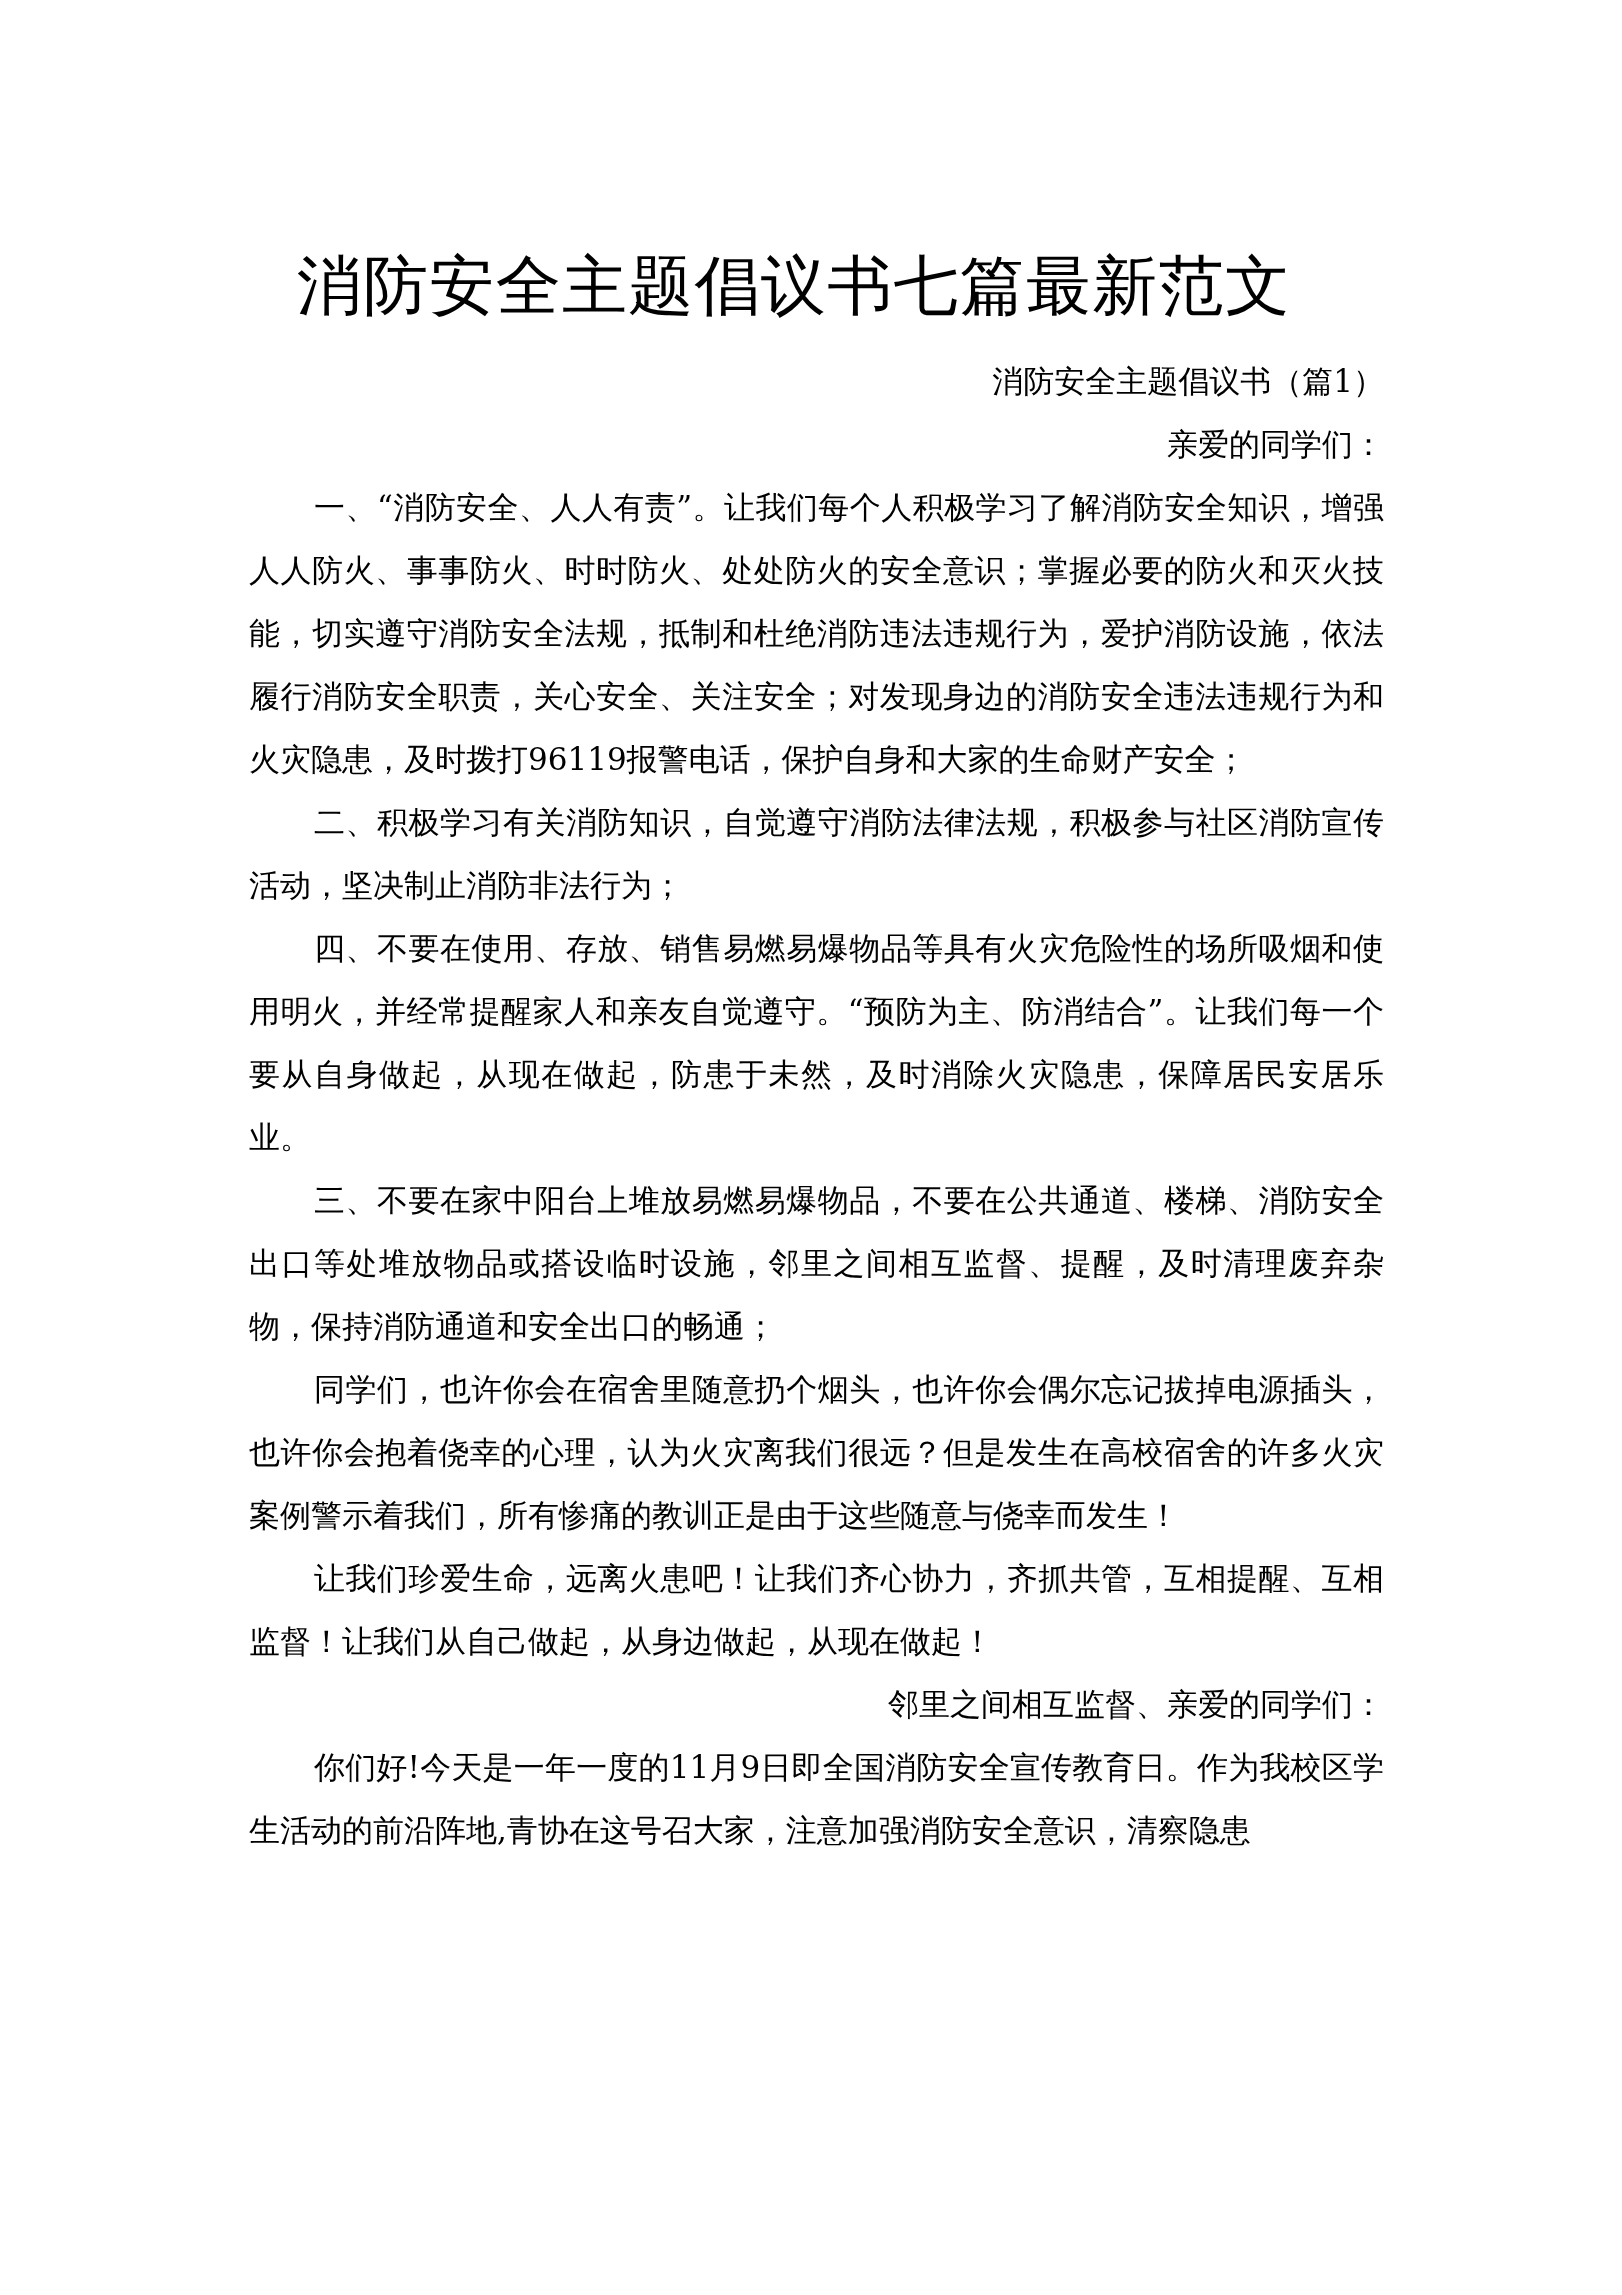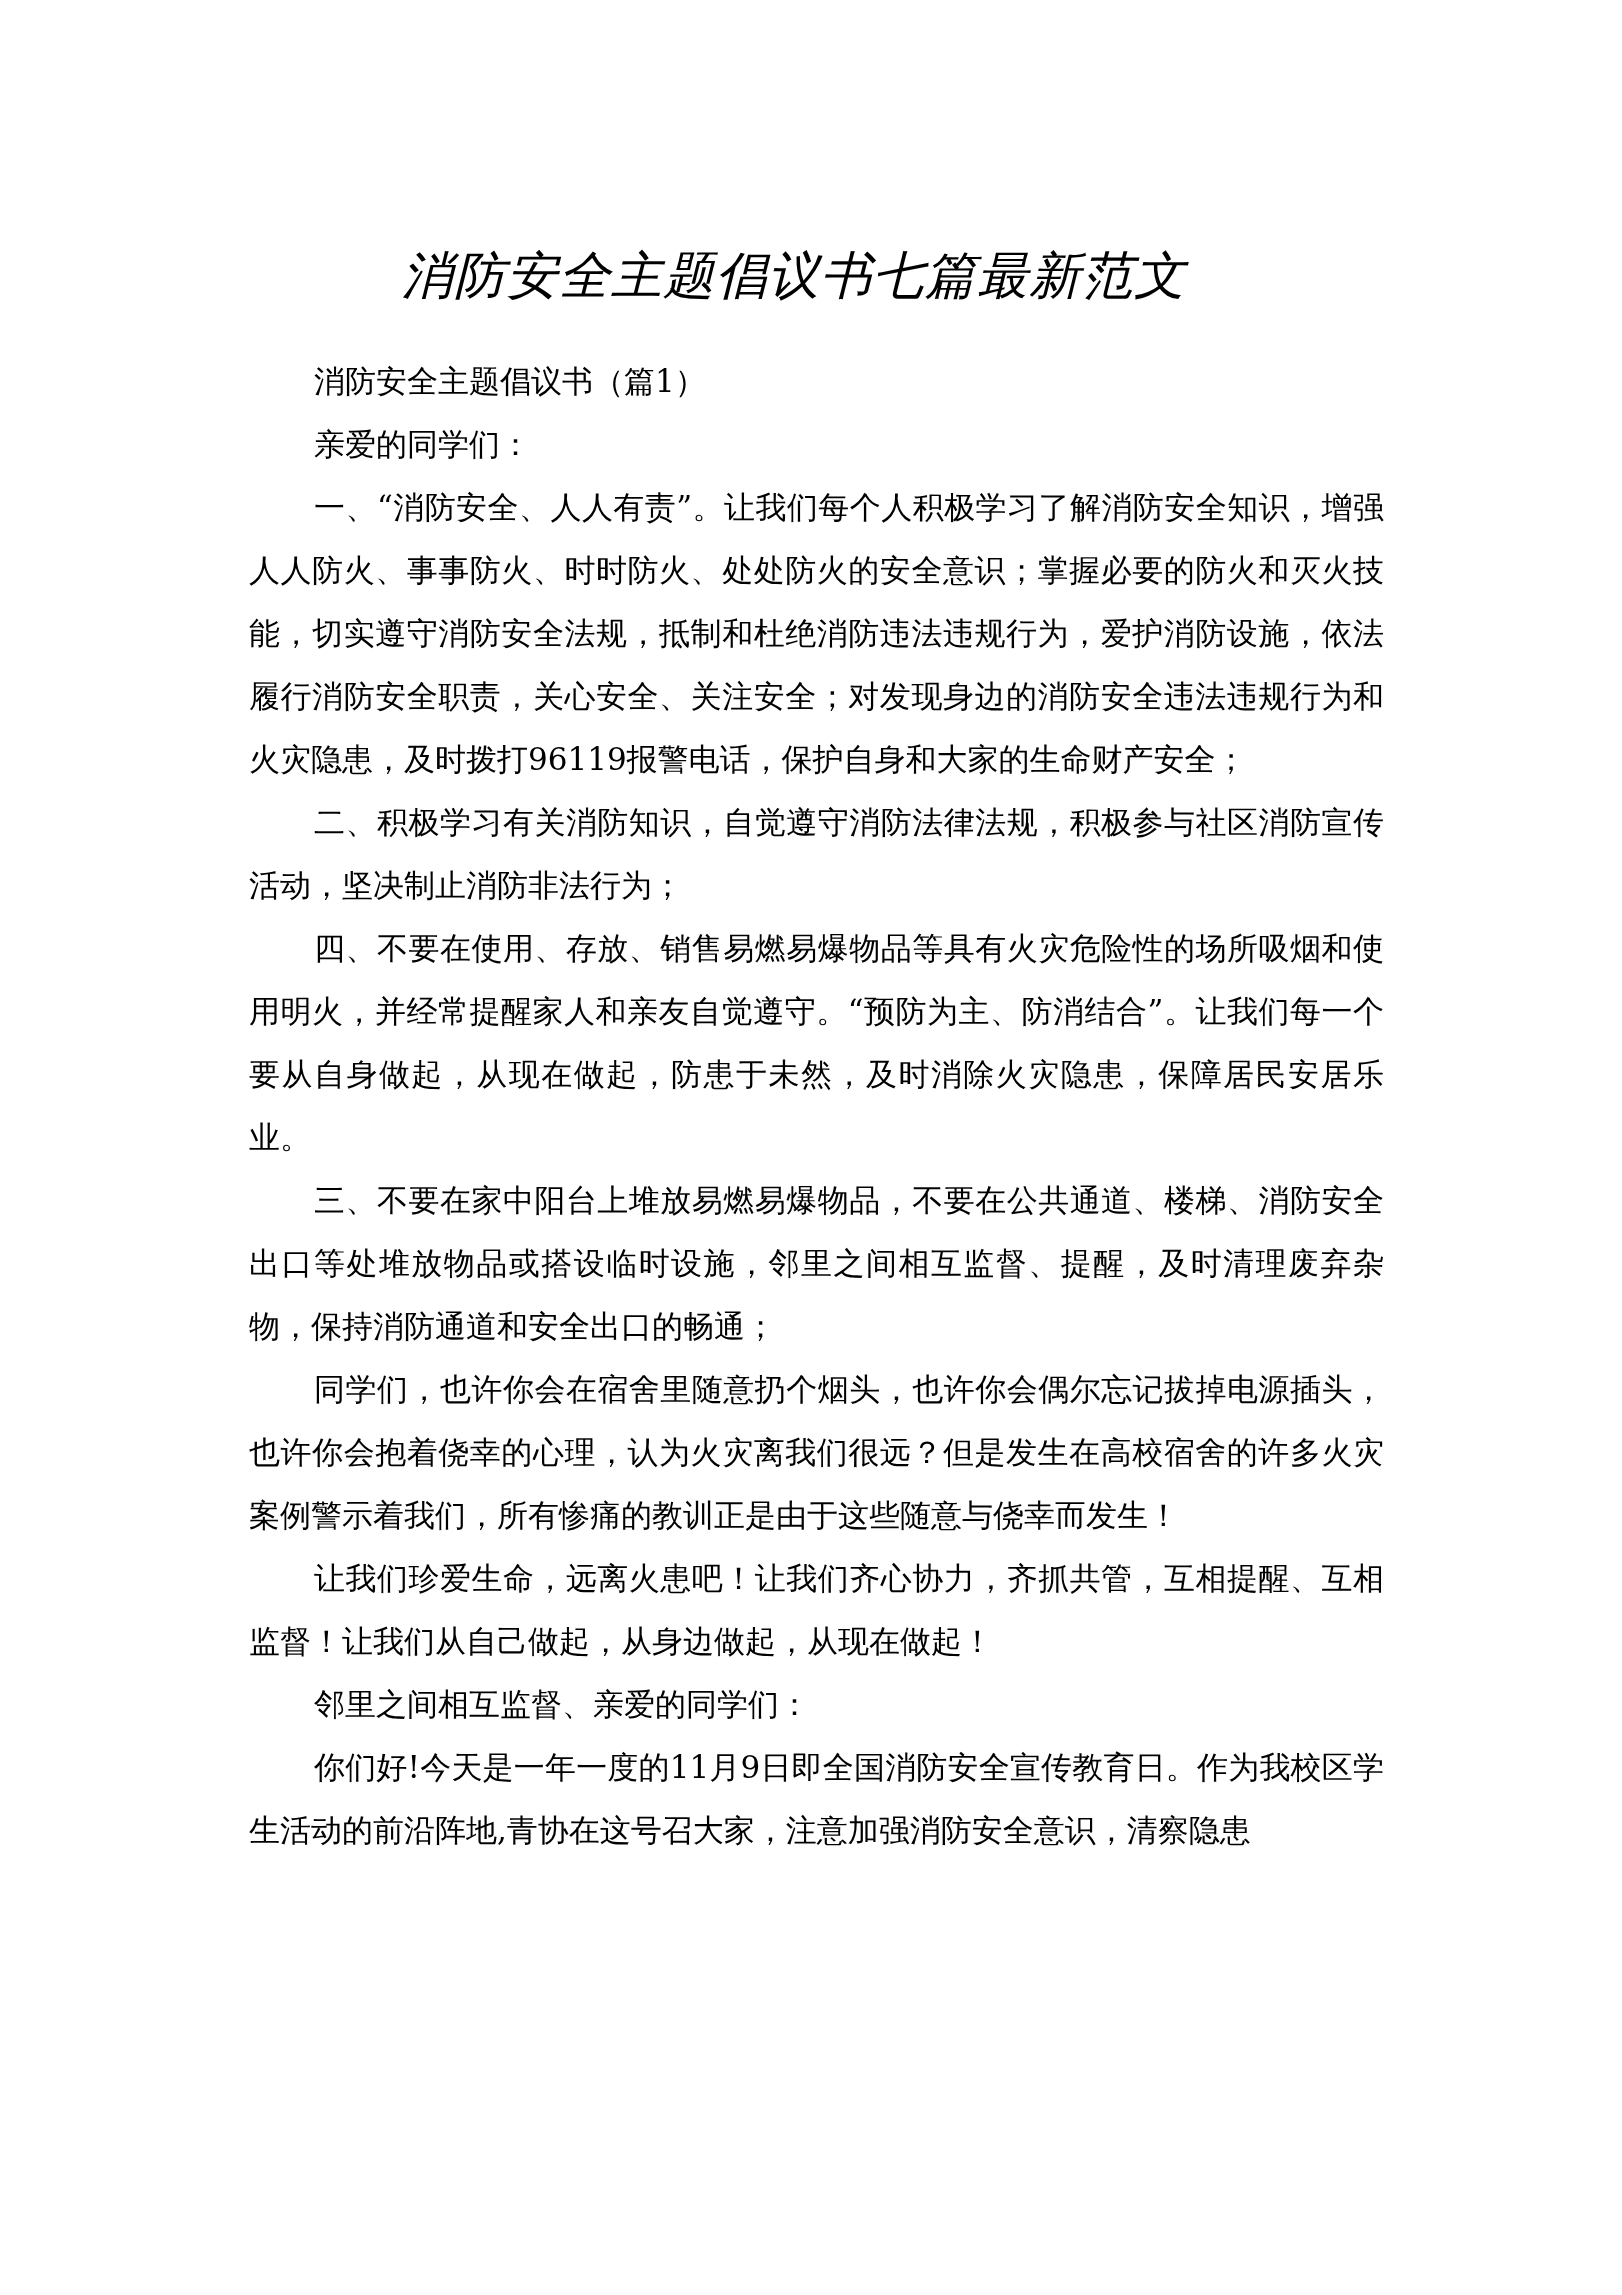--- a/index.html
+++ b/index.html
@@ -4,32 +4,32 @@
 <style>
   html, body { margin: 0; padding: 0; background: #ffffff; }
   body { width: 1623px; height: 2295px; position: relative; overflow: hidden; }
   .page {
     position: absolute; left: 0; top: 0; width: 1623px; height: 2295px;
     background: #ffffff; color: #000000;
     font-family: "DejaVu Serif", "Liberation Serif", serif;
   }
   .title {
     position: absolute; left: 0; top: 196px; width: 1588px;
-    text-align: center; font-size: 51px; line-height: 92px;
-    letter-spacing: 1.3px; font-weight: normal; font-style: italic;
+    text-align: center; font-size: 65px; line-height: 92px;
+    letter-spacing: 1.3px; font-weight: normal;
   }
   .body {
     position: absolute; left: 249px; top: 350px; width: 1135px;
   }
   .p {
     margin: 0; font-size: 31px; line-height: 63px;
     text-align: justify; text-justify: inter-character;
     text-indent: 65px; word-break: break-all;
   }
-  .p.heading { text-align: left; }
+  .p.heading { text-align: right; }
 </style>
 </head>
 <body>
 
 <div class="page">
   <h1 class="title">消防安全主题倡议书七篇最新范文</h1>
   <div class="body">
     <p class="p heading">消防安全主题倡议书（篇1）</p>
     <p class="p heading">亲爱的同学们：</p>
     <p class="p">一、“消防安全、人人有责”。让我们每个人积极学习了解消防安全知识，增强人人防火、事事防火、时时防火、处处防火的安全意识；掌握必要的防火和灭火技能，切实遵守消防安全法规，抵制和杜绝消防违法违规行为，爱护消防设施，依法履行消防安全职责，关心安全、关注安全；对发现身边的消防安全违法违规行为和火灾隐患，及时拨打96119报警电话，保护自身和大家的生命财产安全；</p>

